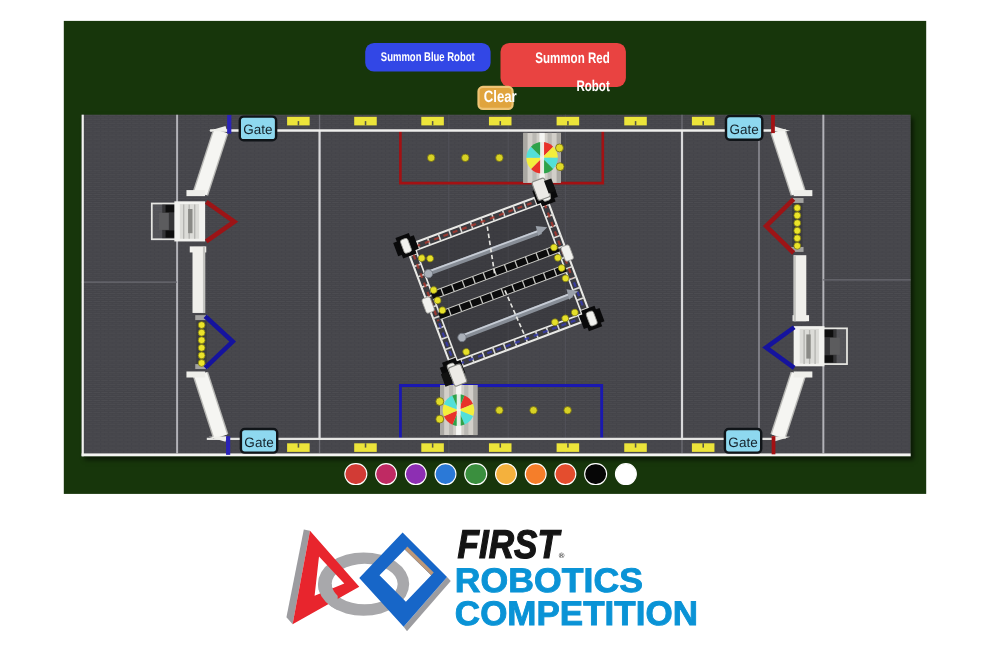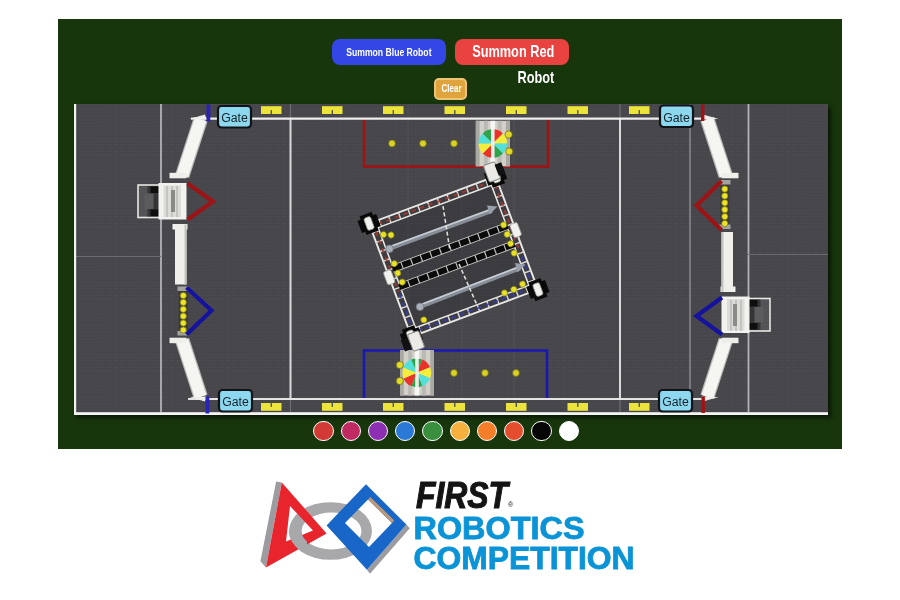--- a/index.html
+++ b/index.html
@@ -6,23 +6,23 @@
 #app{position:relative;width:900px;height:600px}
 .btn{position:absolute;color:#fff;text-align:right;font-weight:bold}
 </style></head>
 <body>
 <div id="app">
 
 <div style="position:absolute;left:58px;top:19px;width:784px;height:430px;background:#17360b"></div>
 
 <div class="btn" style="left:332px;top:39px;width:114px;height:26px;background:#3247e6;border-radius:8px;font-size:11.5px;line-height:26px"><span style="display:inline-block;transform:scaleX(0.75)">Summon Blue Robot</span></div>
 
-<div class="btn" style="left:455px;top:39px;width:113.5px;height:26px;background:#e94341;border-radius:8px;font-size:17px;line-height:26px"><span style="display:inline-block;transform:scaleX(0.75)">Summon Red Robot</span></div>
-
-<div class="btn" style="left:433.5px;top:77.5px;width:33px;height:22px;background:#e0a43e;border:2px solid #eec475;border-radius:5px;font-size:10px;line-height:17px"><span style="display:inline-block;transform:scaleX(0.8)">Clear</span></div>
+<div class="btn" style="left:455px;top:39px;width:113.5px;height:40px;background:#e94341;border-radius:8px;font-size:14px;line-height:26px"><span style="display:inline-block;transform:scaleX(0.75)">Summon Red Robot</span></div>
+
+<div class="btn" style="left:433.5px;top:77.5px;width:33px;height:22px;background:#e0a43e;border:2px solid #eec475;border-radius:5px;font-size:15px;line-height:17px"><span style="display:inline-block;transform:scaleX(0.8)">Clear</span></div>
 
 <svg style="position:absolute;left:74px;top:104px;box-shadow:3px 3px 4px rgba(0,0,0,0.55)" width="754" height="311" viewBox="74 104 754 311">
 <defs>
         <pattern id="carpet" width="7" height="3.6" patternUnits="userSpaceOnUse">
           <rect width="7" height="3.6" fill="#4c4c51"></rect>
           <rect x="0" y="1.3" width="7" height="0.7" fill="#3e3e43"></rect>
           <rect x="0" y="3.1" width="7" height="0.7" fill="#3e3e43"></rect>
           <rect x="0" y="0" width="1" height="1.3" fill="#44444a"></rect>
           <rect x="3.5" y="1.8" width="1" height="1.3" fill="#44444a"></rect>
         </pattern>

